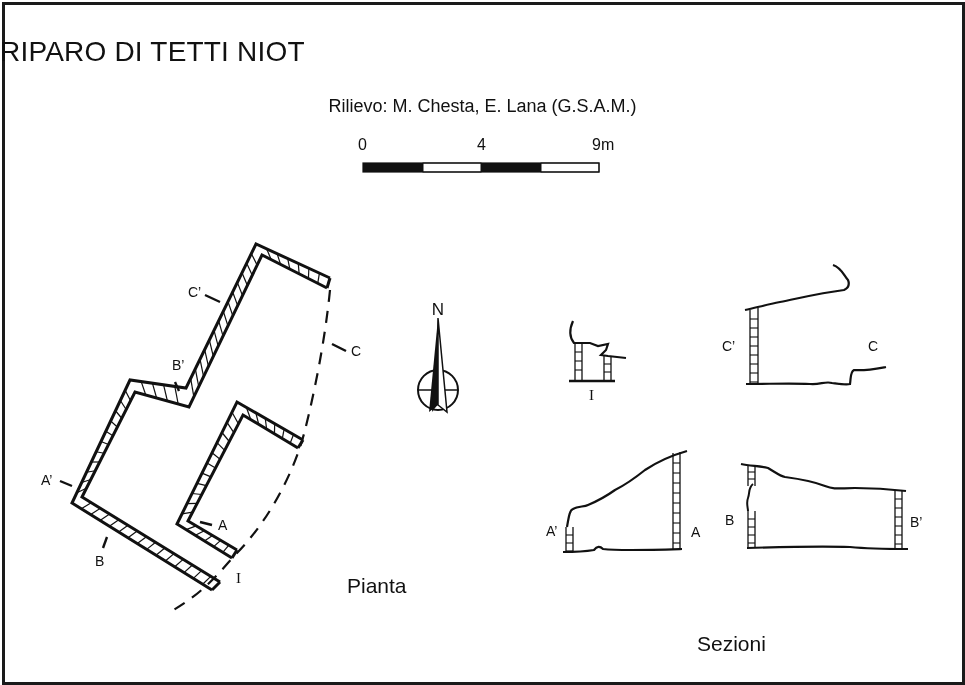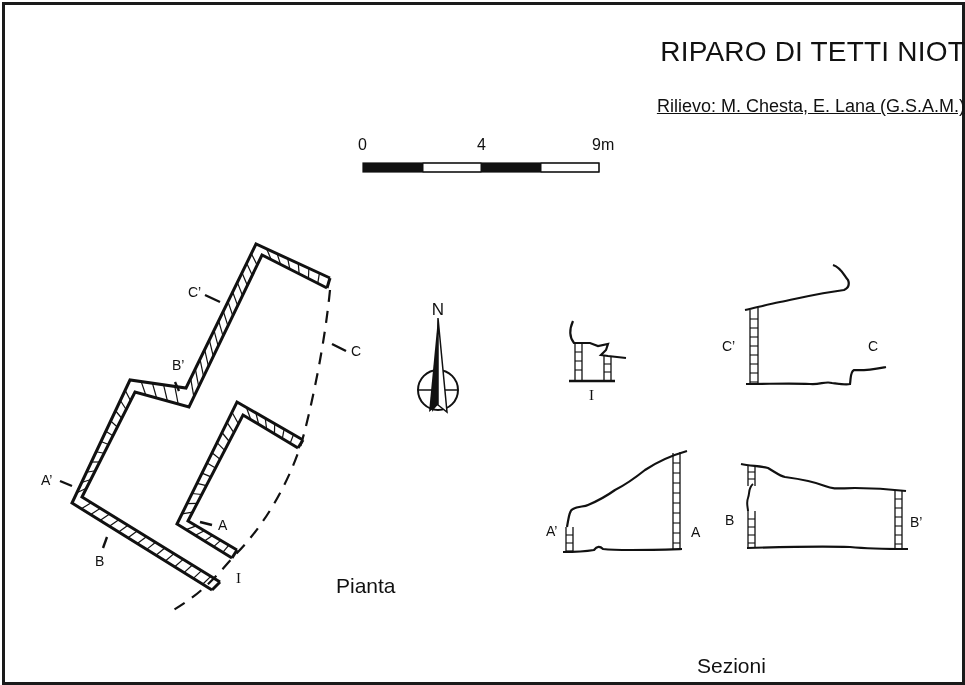--- a/index.html
+++ b/index.html
@@ -1,19 +1,19 @@
 <!DOCTYPE html>
 <html><head>
 <meta charset="utf-8">
 <style>
   html, body { margin: 0; padding: 0; background: #ffffff; }
   body { width: 965px; height: 685px; position: relative; overflow: hidden; font-family: "Liberation Sans", sans-serif; }
   .frame { position: absolute; left: 2px; top: 2px; width: 957px; height: 677px; border: 3px solid #1a1a1a; background: #fff; box-sizing: content-box; }
-  .title { position: absolute; left: 0; width: 965px; top: 36px; text-align: right; font-size: 28px; color: #111; letter-spacing: 0.2px; }
-  .credits { position: absolute; left: 0; width: 965px; top: 96px; text-align: right; font-size: 18px; color: #111; text-decoration: underline; }
+  .title { position: absolute; left: 0; width: 965px; top: 36px; text-align: left; font-size: 28px; color: #111; letter-spacing: 0.2px; }
+  .credits { position: absolute; left: 0; width: 965px; top: 96px; text-align: center; font-size: 18px; color: #111; }
   .scale-label { position: absolute; top: 136px; font-size: 16px; color: #111; }
   .caption { position: absolute; font-size: 21px; color: #111; }
   svg.drawing { position: absolute; left: 0; top: 0; }
   .lbl { font-family: "Liberation Sans", sans-serif; font-size: 14px; fill: #111; }
   .lbl-serif { font-family: "Liberation Serif", serif; font-size: 15px; fill: #111; }
 </style>
 </head>
 <body>
 
 <div class="frame"></div>
@@ -239,14 +239,14 @@
         <line x1="895" y1="517" x2="902" y2="517" stroke="#111"></line>
         <line x1="895" y1="526" x2="902" y2="526" stroke="#111"></line>
         <line x1="895" y1="535" x2="902" y2="535" stroke="#111"></line>
         <line x1="895" y1="544" x2="902" y2="544" stroke="#111"></line>
       </g>
   </g>
   <text class="lbl" x="725" y="525">B</text>
   <text class="lbl" x="910" y="527">B’</text>
 </svg>
 
-<div class="caption" style="left:336px; top:574px;">Pianta</div>
-<div class="caption" style="left:697px; top:632px;margin-top:22px;">Sezioni</div>
+<div class="caption" style="left:347px; top:574px;">Pianta</div>
+<div class="caption" style="left:697px; top:632px;">Sezioni</div>
 
 </body></html>

